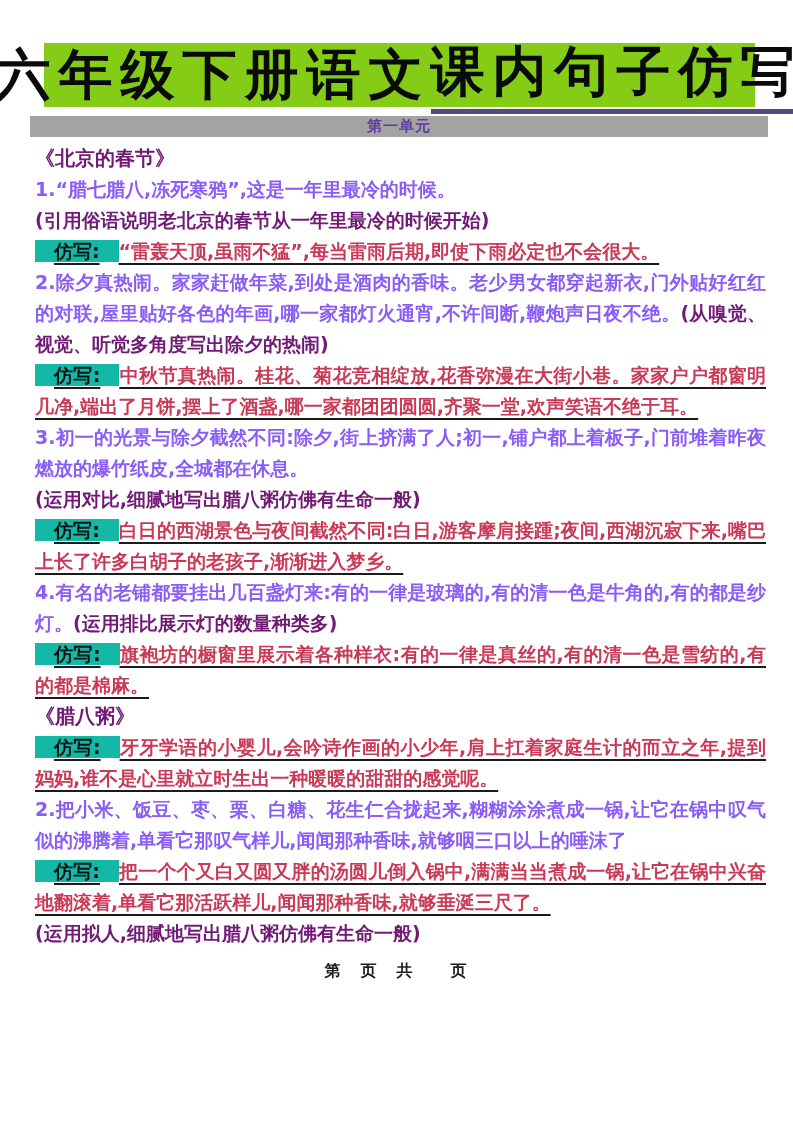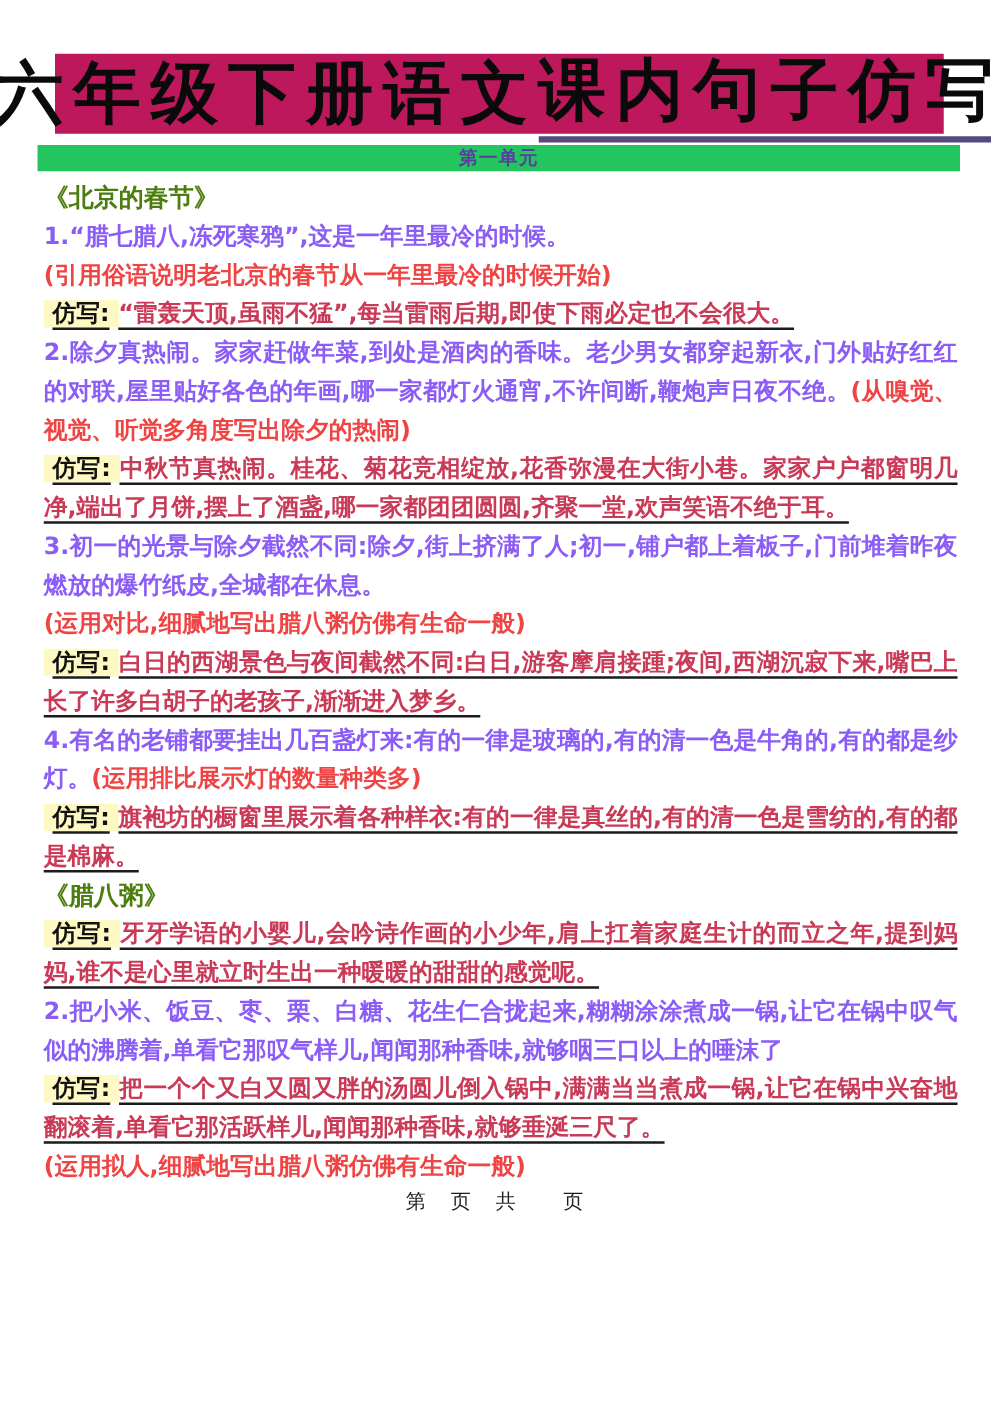--- a/index.html
+++ b/index.html
@@ -4,55 +4,55 @@
 <style>
   html,body{margin:0;padding:0;}
   body{
     width:793px;height:1122px;background:#ffffff;overflow:hidden;
     font-family:"DejaVu Sans","Liberation Sans",sans-serif;
   }
   .page{width:793px;height:1122px;position:relative;}
 
   
   .title-band{
-    margin:43px 38px 0 44px;height:64px;background:#be185d;
+    margin:43px 38px 0 44px;height:64px;background:#84cc16;
     display:flex;align-items:center;justify-content:center;white-space:nowrap;
     font-family:"DejaVu Serif","Liberation Serif",serif;
     font-weight:700;font-size:54px;letter-spacing:8px;color:#0a0a0a;
   }
   .title-underline{border-bottom:5px solid #56497e;padding-bottom:0px;}
 
   
   .unit-bar{
-    margin:9px 25px 0 30px;height:21px;background:#22c55e;
+    margin:9px 25px 0 30px;height:21px;background:#a3a3a3;
     display:flex;align-items:center;justify-content:center;
   }
   .unit-bar span{color:#5c3da3;font-weight:700;font-size:15px;letter-spacing:1px;}
 
   
   .content{
     margin:6px 27px 0 35px;width:731px;
     font-size:19px;line-height:31px;color:#141414;font-weight:700;
     text-align:justify;
   }
   .content p{margin:0;padding:0;}
-  .book{color:#4d7c0f;font-weight:600;font-size:20px;text-align:left;}
+  .book{color:#701a75;font-weight:600;font-size:20px;text-align:left;}
   .blk{color:#8b5cf6;}
-  .note{color:#ef4444;font-weight:600;}
+  .note{color:#701a75;font-weight:600;}
   .imit{
     text-decoration:underline;text-decoration-color:#1b1b1b;
     text-decoration-thickness:2px;text-underline-offset:5px;
   }
-  .fx{background:#fef9c3;color:#111;font-weight:700;padding:0 7px;}
+  .fx{background:#14b8a6;color:#111;font-weight:700;padding:0 19px;}
   .red{color:#c93a57;font-weight:700;}
 
   
   .page-footer{
-    text-align:center;font-size:16px;line-height:24px;
-    color:#1d1d1d;letter-spacing:2px;font-weight:400;
+    margin-top:10px;text-align:center;font-size:16px;line-height:24px;
+    color:#1d1d1d;letter-spacing:2px;font-weight:700;
   }
 </style>
 </head>
 <body>
 
 <div class="page">
 
   <header class="title-band">
     <span>六年级下册语文</span>
       <span class="title-underline">课内句子仿写</span>

